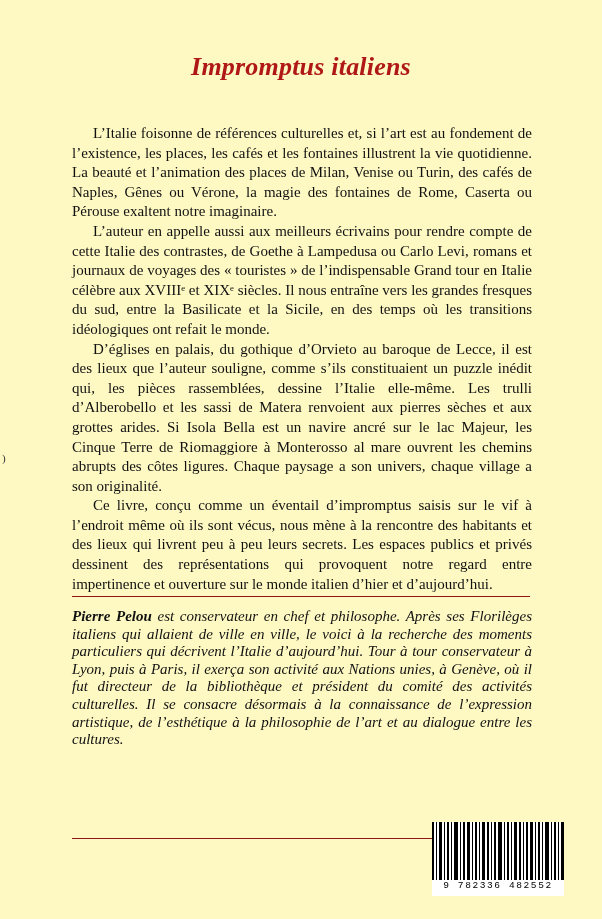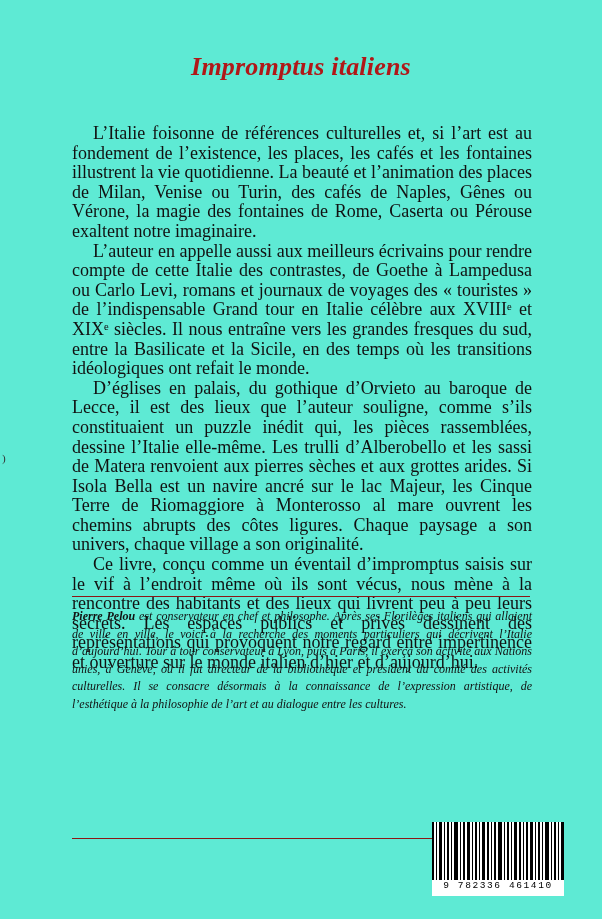--- a/index.html
+++ b/index.html
@@ -14,41 +14,41 @@
     color: #000000;
     overflow: hidden;
     position: relative;
   }
   .page {
     position: absolute;
     left: 0;
     top: 0;
     width: 602px;
     height: 919px;
-    background: #5eead4;
+    background: #fef9c3;
   }
   .title {
     position: absolute;
     left: 0;
     top: 52px;
     width: 602px;
     text-align: center;
     font-size: 26px;
     font-weight: bold;
     font-style: italic;
     color: #b01818;
     letter-spacing: 0.2px;
     font-family: "Liberation Serif", serif;
   }
   .body-text {
     position: absolute;
     left: 72px;
     top: 124px;
     width: 460px;
-    font-size: 18px;
+    font-size: 15px;
     line-height: 19.6px;
     text-align: justify;
     color: #111111;
   }
   .body-text p {
     margin: 0;
     text-indent: 21px;
   }
   .rule {
     position: absolute;
@@ -57,21 +57,21 @@
     height: 1px;
     background: #8c1616;
   }
   .rule-top { top: 596px; }
   .rule-bottom { top: 838px; }
   .bio {
     position: absolute;
     left: 72px;
     top: 608px;
     width: 460px;
-    font-size: 12px;
+    font-size: 15px;
     line-height: 17.6px;
     text-align: justify;
     font-style: italic;
     color: #111111;
   }
   .bio b {
     font-weight: bold;
     font-style: italic;
   }
   .isbn-block {
@@ -184,16 +184,16 @@
       <div class="bar" style="left:98px;width:3px"></div>
       <div class="bar" style="left:103px;width:1px"></div>
       <div class="bar" style="left:106px;width:2px"></div>
       <div class="bar" style="left:110px;width:1px"></div>
       <div class="bar" style="left:113px;width:4px"></div>
       <div class="bar" style="left:119px;width:1px"></div>
       <div class="bar" style="left:122px;width:2px"></div>
       <div class="bar" style="left:126px;width:1px"></div>
       <div class="bar" style="left:129px;width:3px"></div>
     </div>
-    <div class="barcode-digits">9 782336 461410</div>
+    <div class="barcode-digits">9 782336 482552</div>
   </div>
 
 </div>
 
 </body></html>

